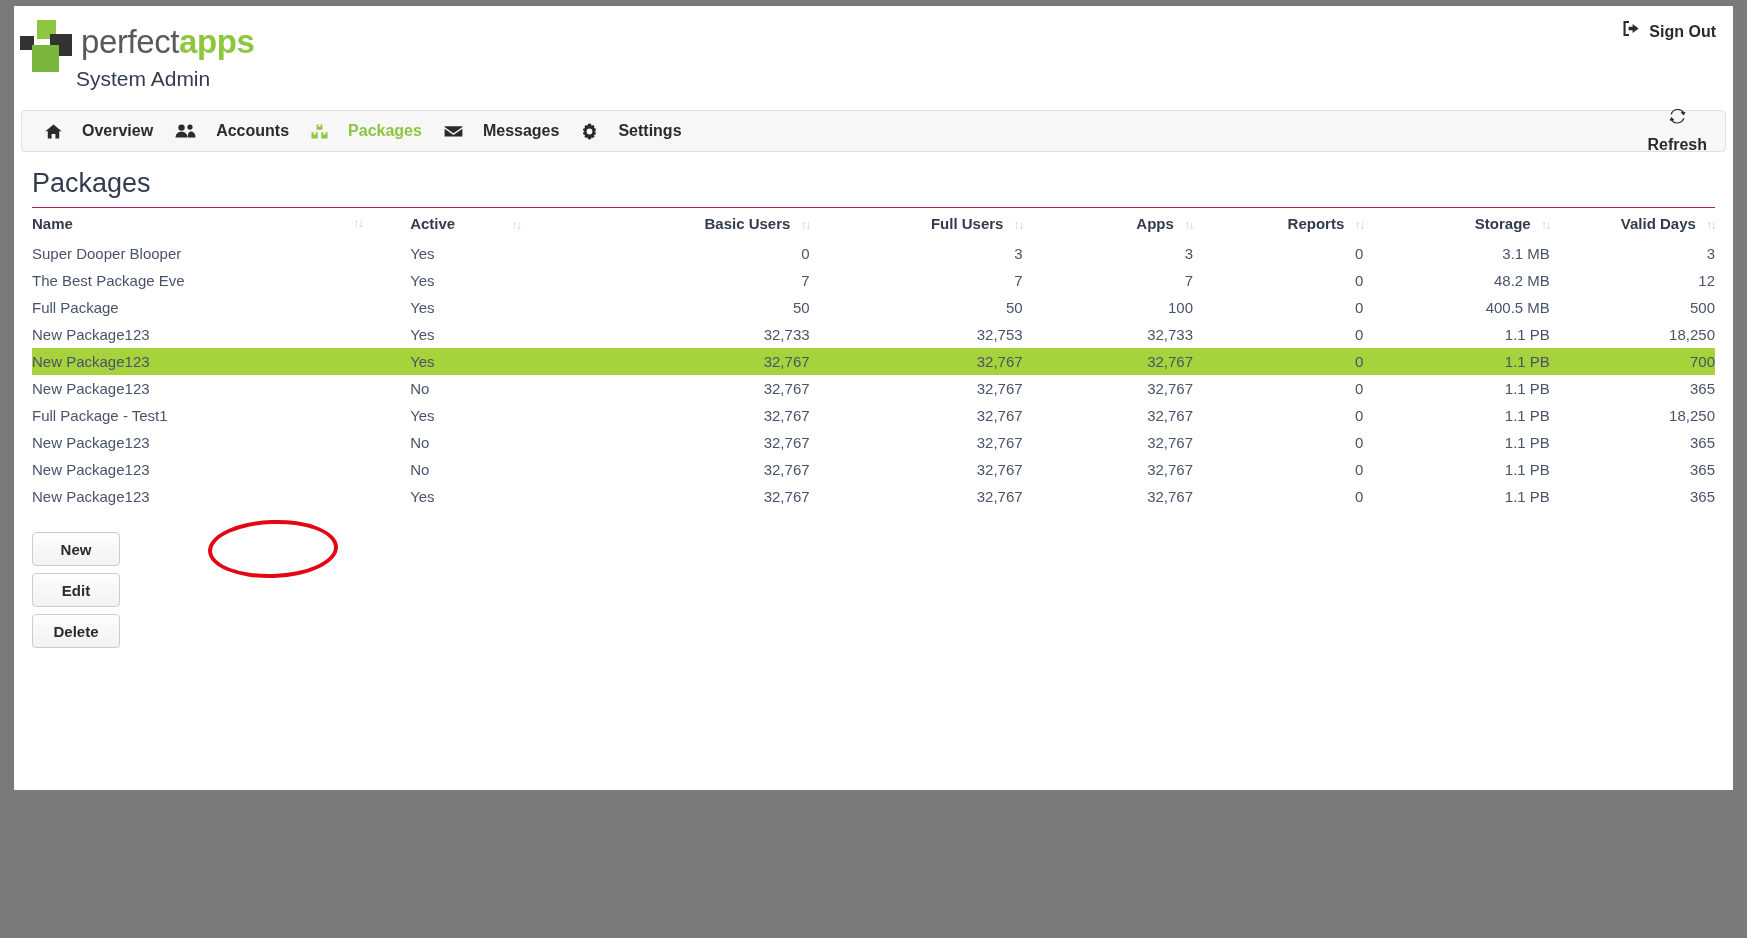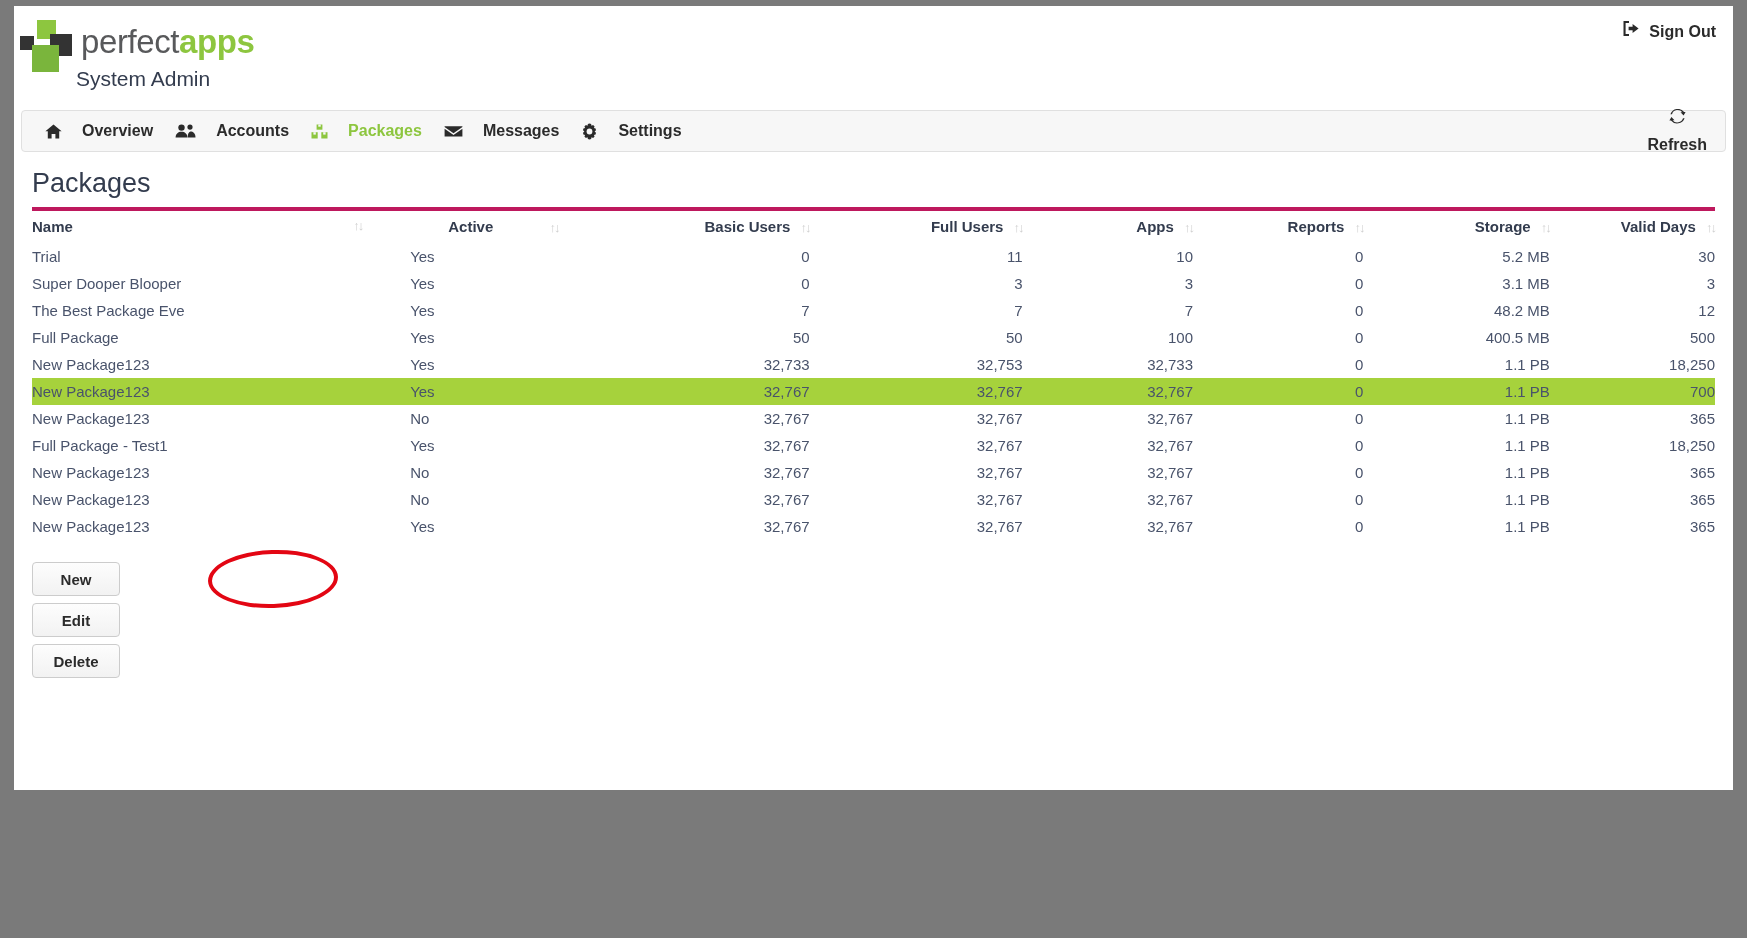--- a/index.html
+++ b/index.html
@@ -127,37 +127,37 @@
   
   .page-title {
     margin: 16px 0 0 18px;
     font-size: 27px;
     color: #333c4e;
     font-weight: normal;
   }
   
   .table-wrap {
     margin: 8px 18px 0 18px;
-    border-top: 4px solid #be185d;
+    border-top: 1px solid #be185d;
   }
   table.pkg {
     width: 100%;
     border-collapse: collapse;
     font-size: 15px;
   }
   table.pkg thead th {
     color: #333c4e;
     font-weight: bold;
     padding: 7px 0 8px 0;
     white-space: nowrap;
     cursor: pointer;
     vertical-align: middle;
   }
   th.c-name  { text-align: left; padding-left: 16px; }
-  th.c-active{ text-align: center; }
+  th.c-active{ text-align: left; }
   th.c-num   { text-align: right; }
   .sort-ico {
     display: inline-block;
     margin-left: 6px;
     color: #cfcfcf;
     font-size: 13px;
     letter-spacing: -2px;
     font-weight: normal;
   }
   th.c-name .sort-ico { float: right; margin-right: 48px; }
@@ -402,30 +402,20 @@
               <span class="sort-ico">↑↓</span>
             </th>
             <th class="c-num">
               <span>Valid Days</span>
               <span class="sort-ico">↑↓</span>
             </th>
           </tr>
         </thead>
         <tbody id="pkg-body">
             <tr>
-              <td class="c-name">Trial</td>
-              <td class="c-active">Yes</td>
-              <td class="c-num">0</td>
-              <td class="c-num">11</td>
-              <td class="c-num">10</td>
-              <td class="c-num">0</td>
-              <td class="c-num">5.2 MB</td>
-              <td class="c-num">30</td>
-            </tr>
-            <tr>
               <td class="c-name">Super Dooper Blooper</td>
               <td class="c-active">Yes</td>
               <td class="c-num">0</td>
               <td class="c-num">3</td>
               <td class="c-num">3</td>
               <td class="c-num">0</td>
               <td class="c-num">3.1 MB</td>
               <td class="c-num">3</td>
             </tr>
             <tr>

